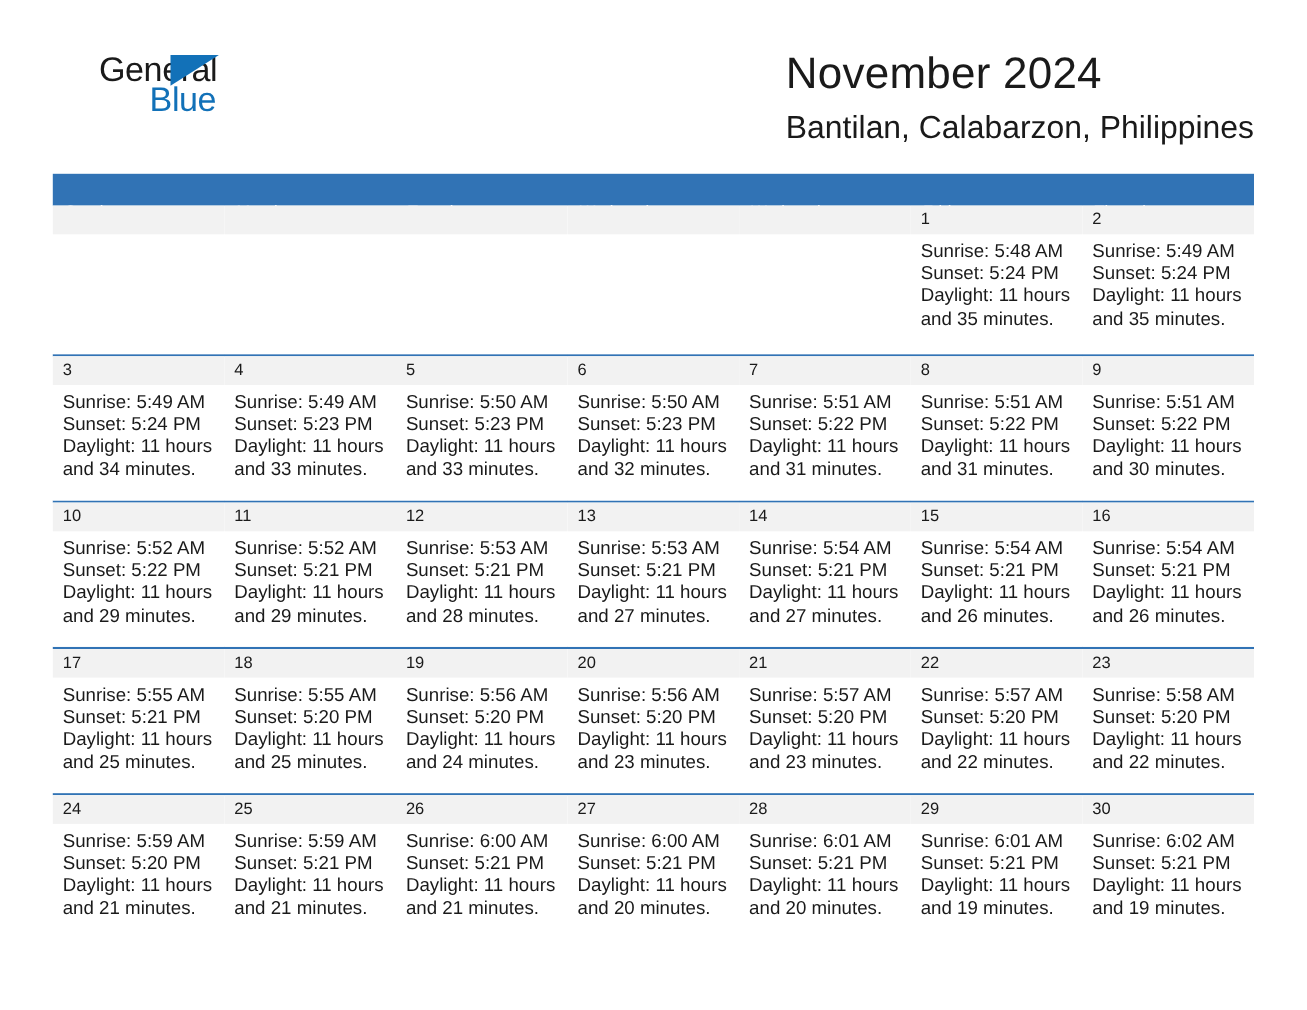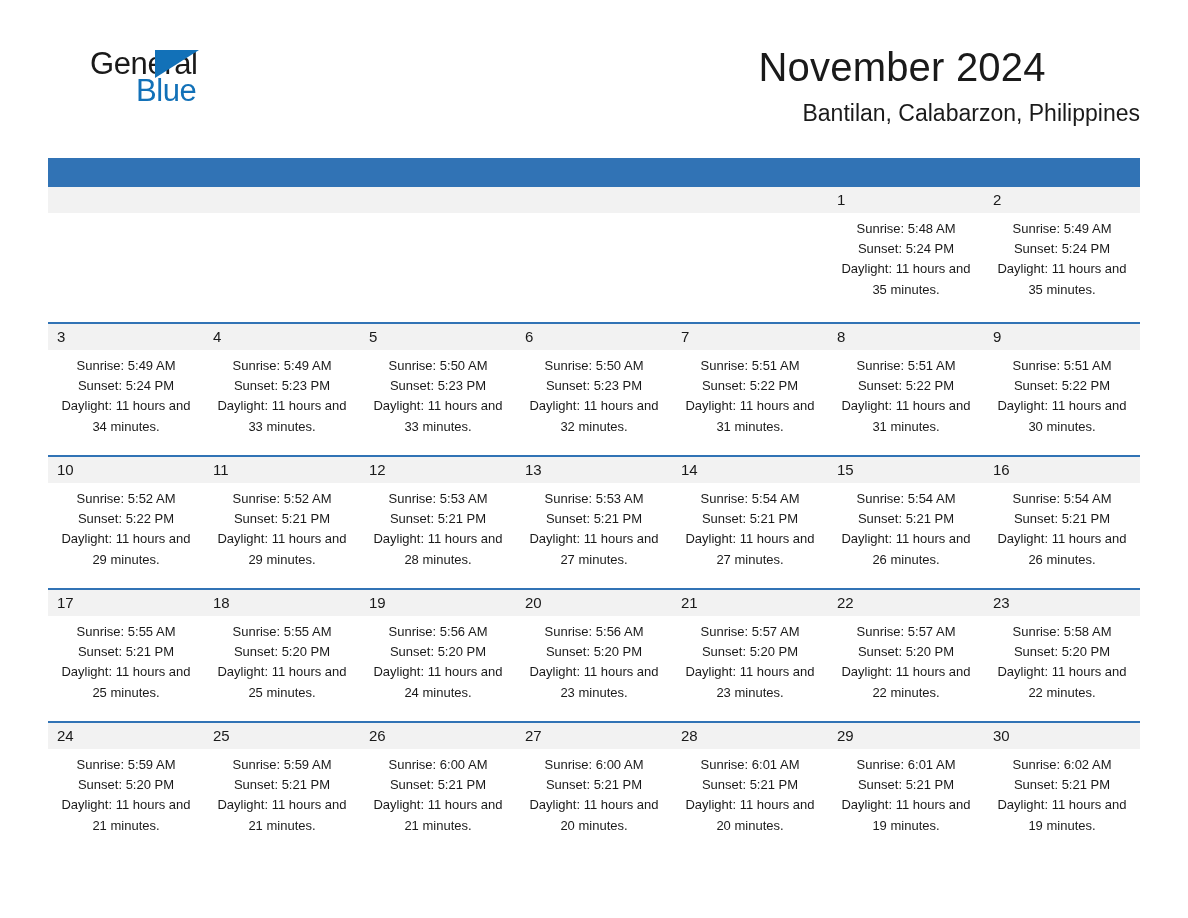--- a/index.html
+++ b/index.html
@@ -75,25 +75,24 @@
   }
   .month-title {
     font-size: 40px;
     font-weight: normal;
     color: #1a1a1a;
     line-height: 1.15;
     letter-spacing: 0.2px;
   }
   .location-title {
     margin-top: 10px;
-    font-size: 23px;
+    font-size: 29px;
     font-weight: normal;
     color: #1a1a1a;
     line-height: 1.15;
-    margin-left: 44px;
   }
 
   
   .calendar {
     position: absolute;
     left: 48px;
     top: 158px;
     width: 1092px;
   }
   .weekday-row {
@@ -134,24 +133,23 @@
     color: #1a1a1a;
     line-height: 26px;
     padding-left: 9px;
     box-sizing: border-box;
   }
   .day-cell.empty .day-number {
     background: #f2f2f2;
   }
   .day-info {
     padding: 6px 9px 0 9px;
-    font-size: 13px;
+    font-size: 17px;
     line-height: 20.2px;
     color: #1a1a1a;
-    text-align: center;
   }
   .day-info div {
     white-space: nowrap;
   }
   .day-info .daylight {
     white-space: normal;
   }
 </style>
 </head>
 <body>

